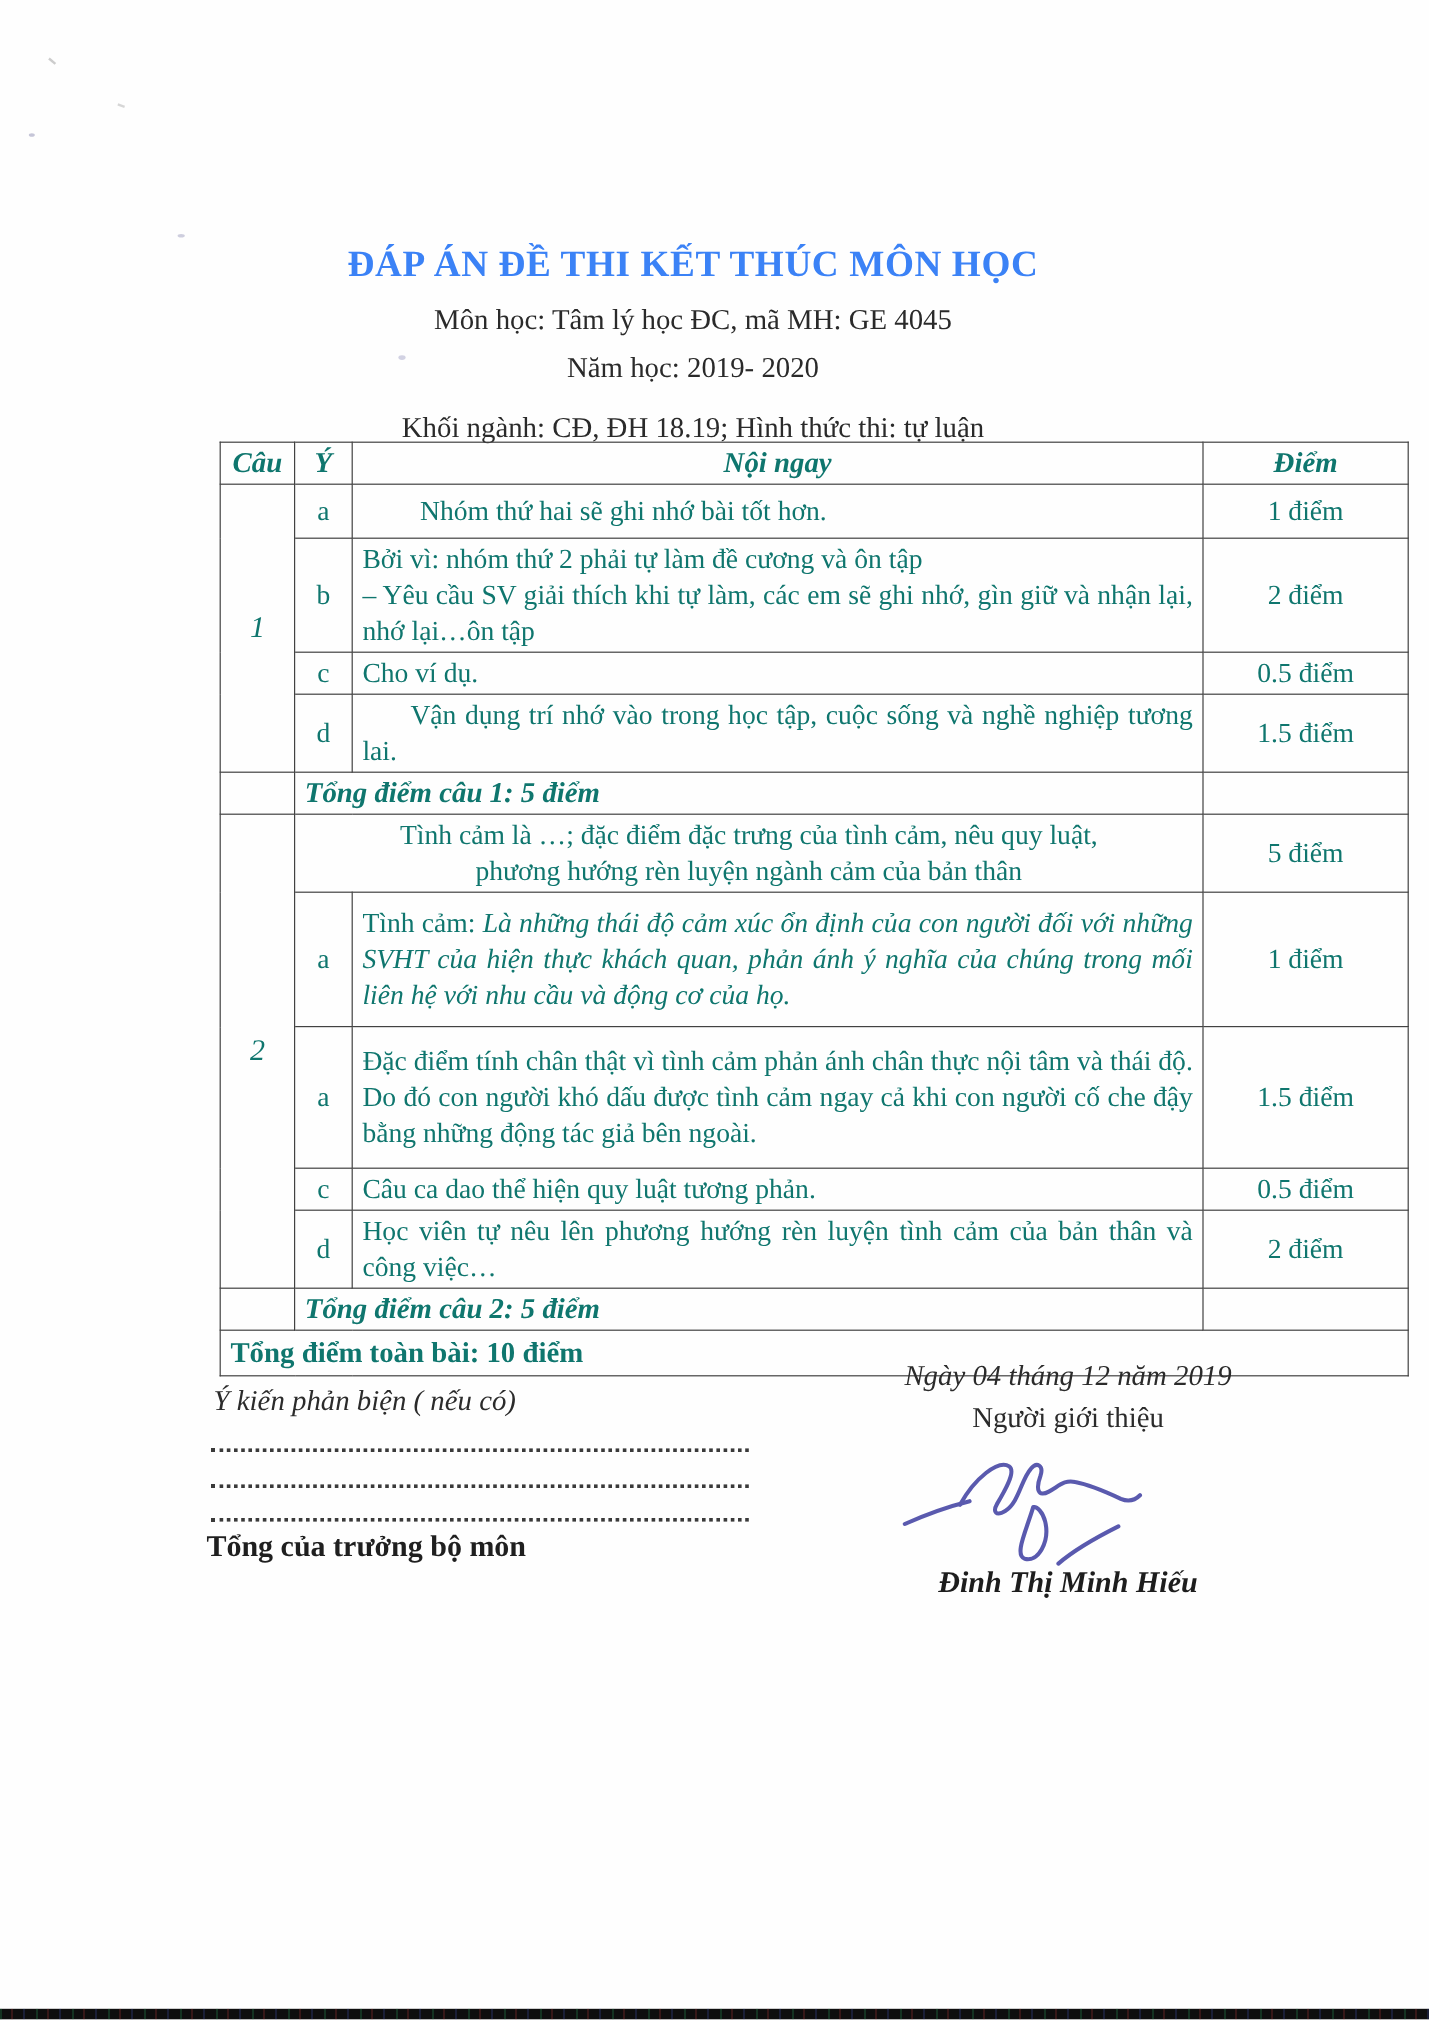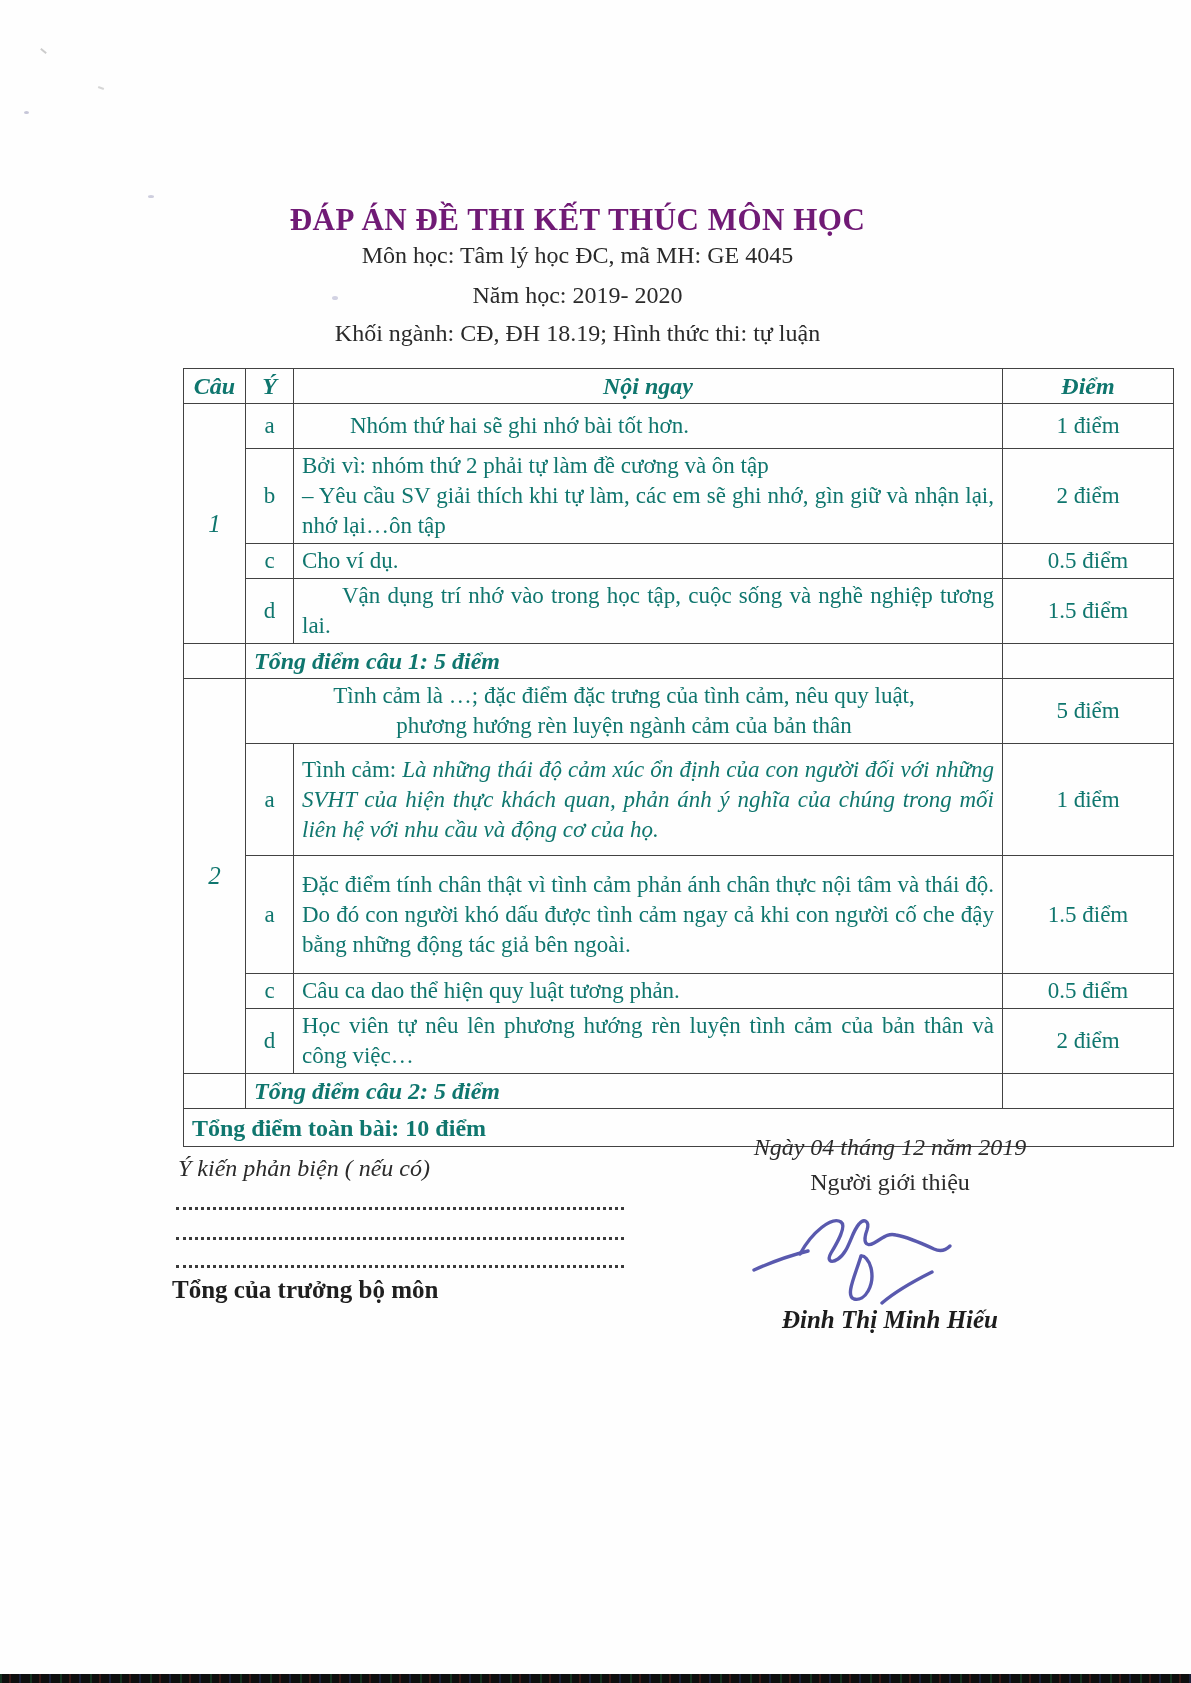--- a/index.html
+++ b/index.html
@@ -11,26 +11,26 @@
     font-family:"Liberation Serif","DejaVu Serif",serif;
     color:#242424;
   }
   
   .doc-header{
     position:absolute;top:200px;left:0;width:1155px;
     text-align:center;
   }
   .doc-title{
     font-size:31px;font-weight:bold;letter-spacing:.5px;
-    color:#701a75;line-height:40px;
+    color:#3b82f6;line-height:40px;
   }
   .doc-sub{font-size:24px;line-height:30px;color:#2a2a2a;}
-  .doc-sub.s1{}
+  .doc-sub.s1{margin-top:12px;}
   .doc-sub.s2{margin-top:10px;}
-  .doc-sub.s3{margin-top:8px;}
+  .doc-sub.s3{margin-top:20px;}
 
   
   table.answer{
     position:absolute;left:183px;top:368px;
     width:922px;
     border-collapse:collapse;
     table-layout:fixed;
     font-size:23px;color:#0f766e;
   }
   table.answer td{

